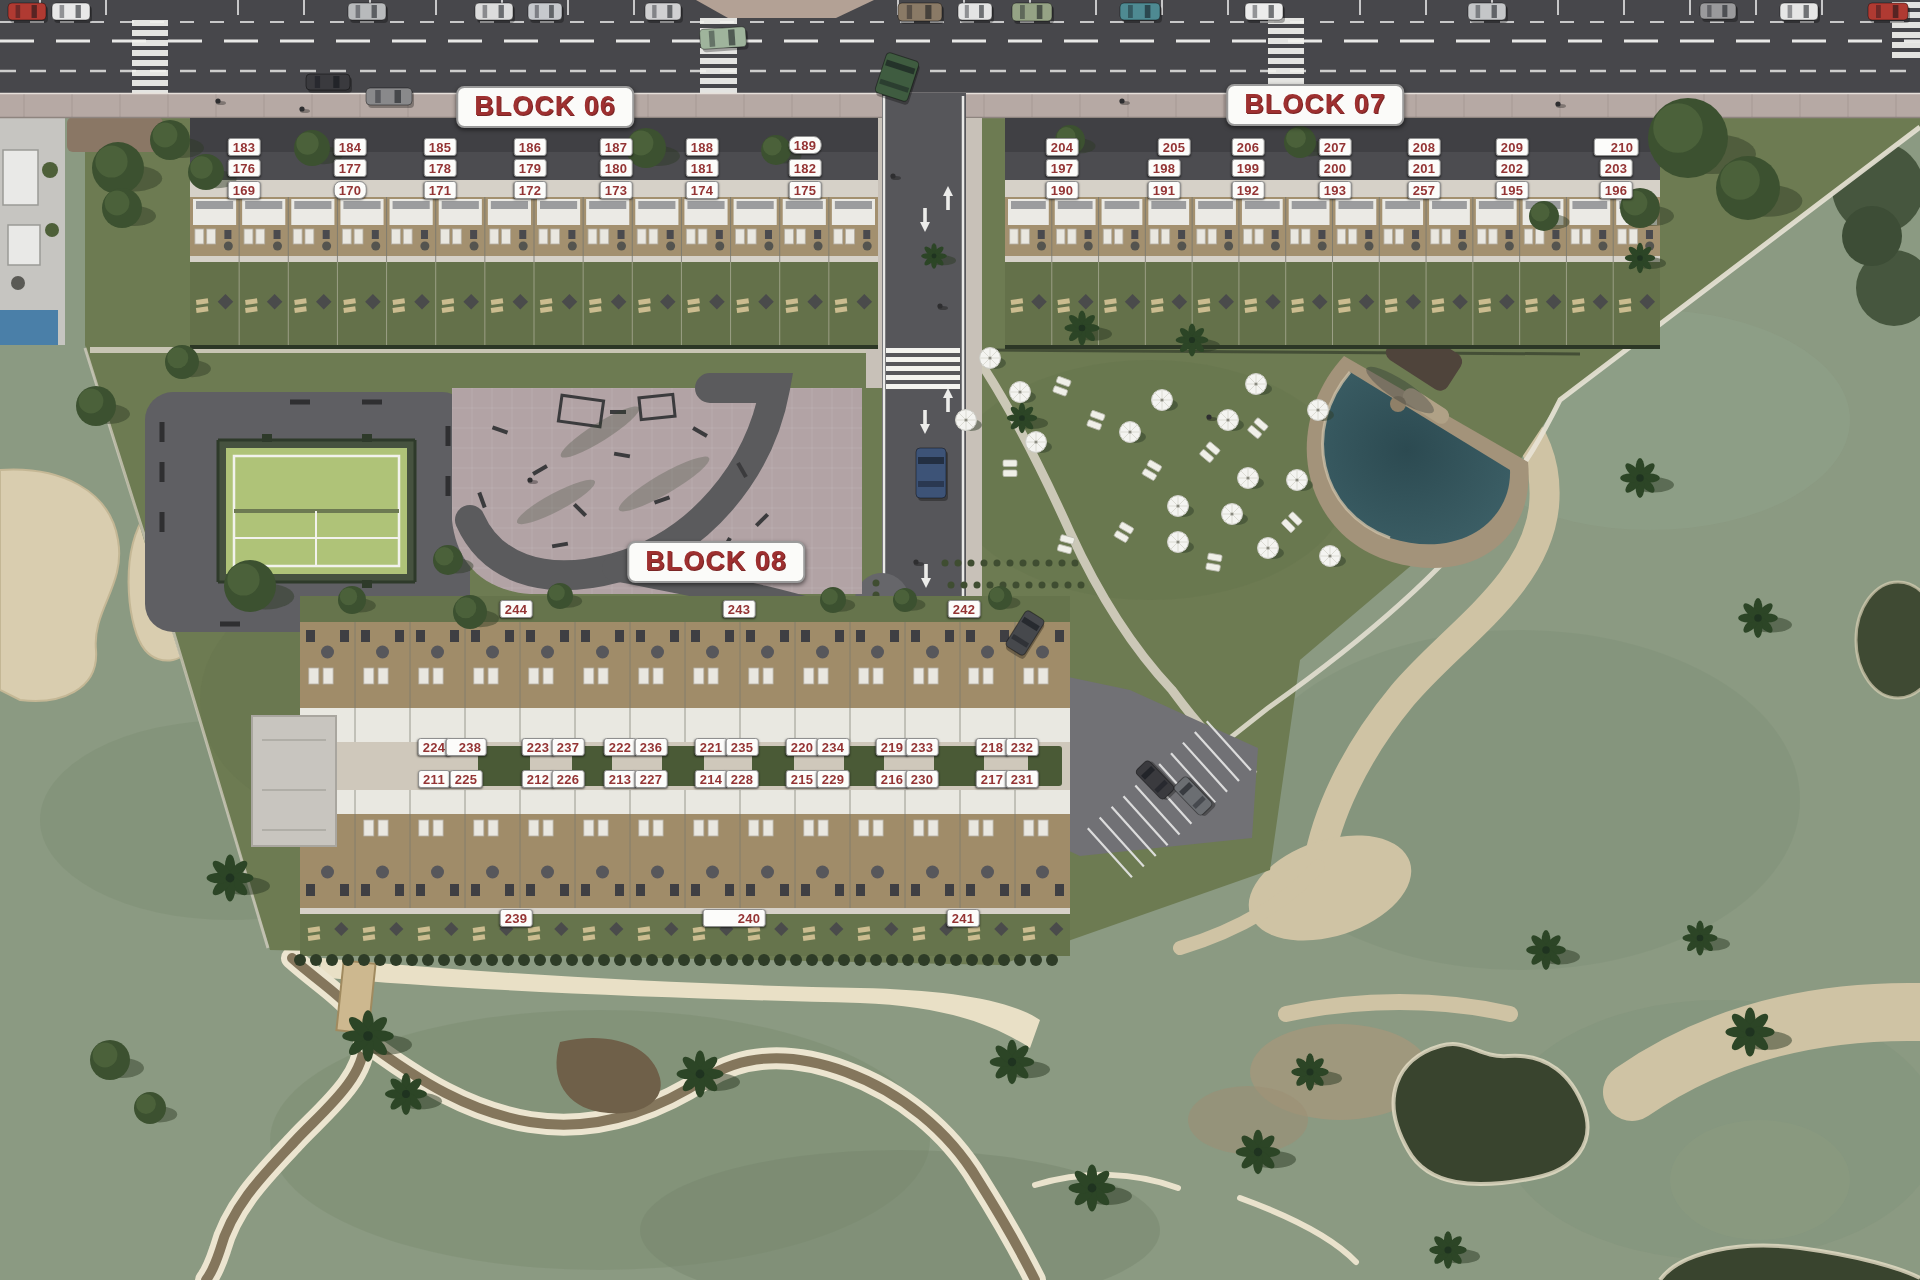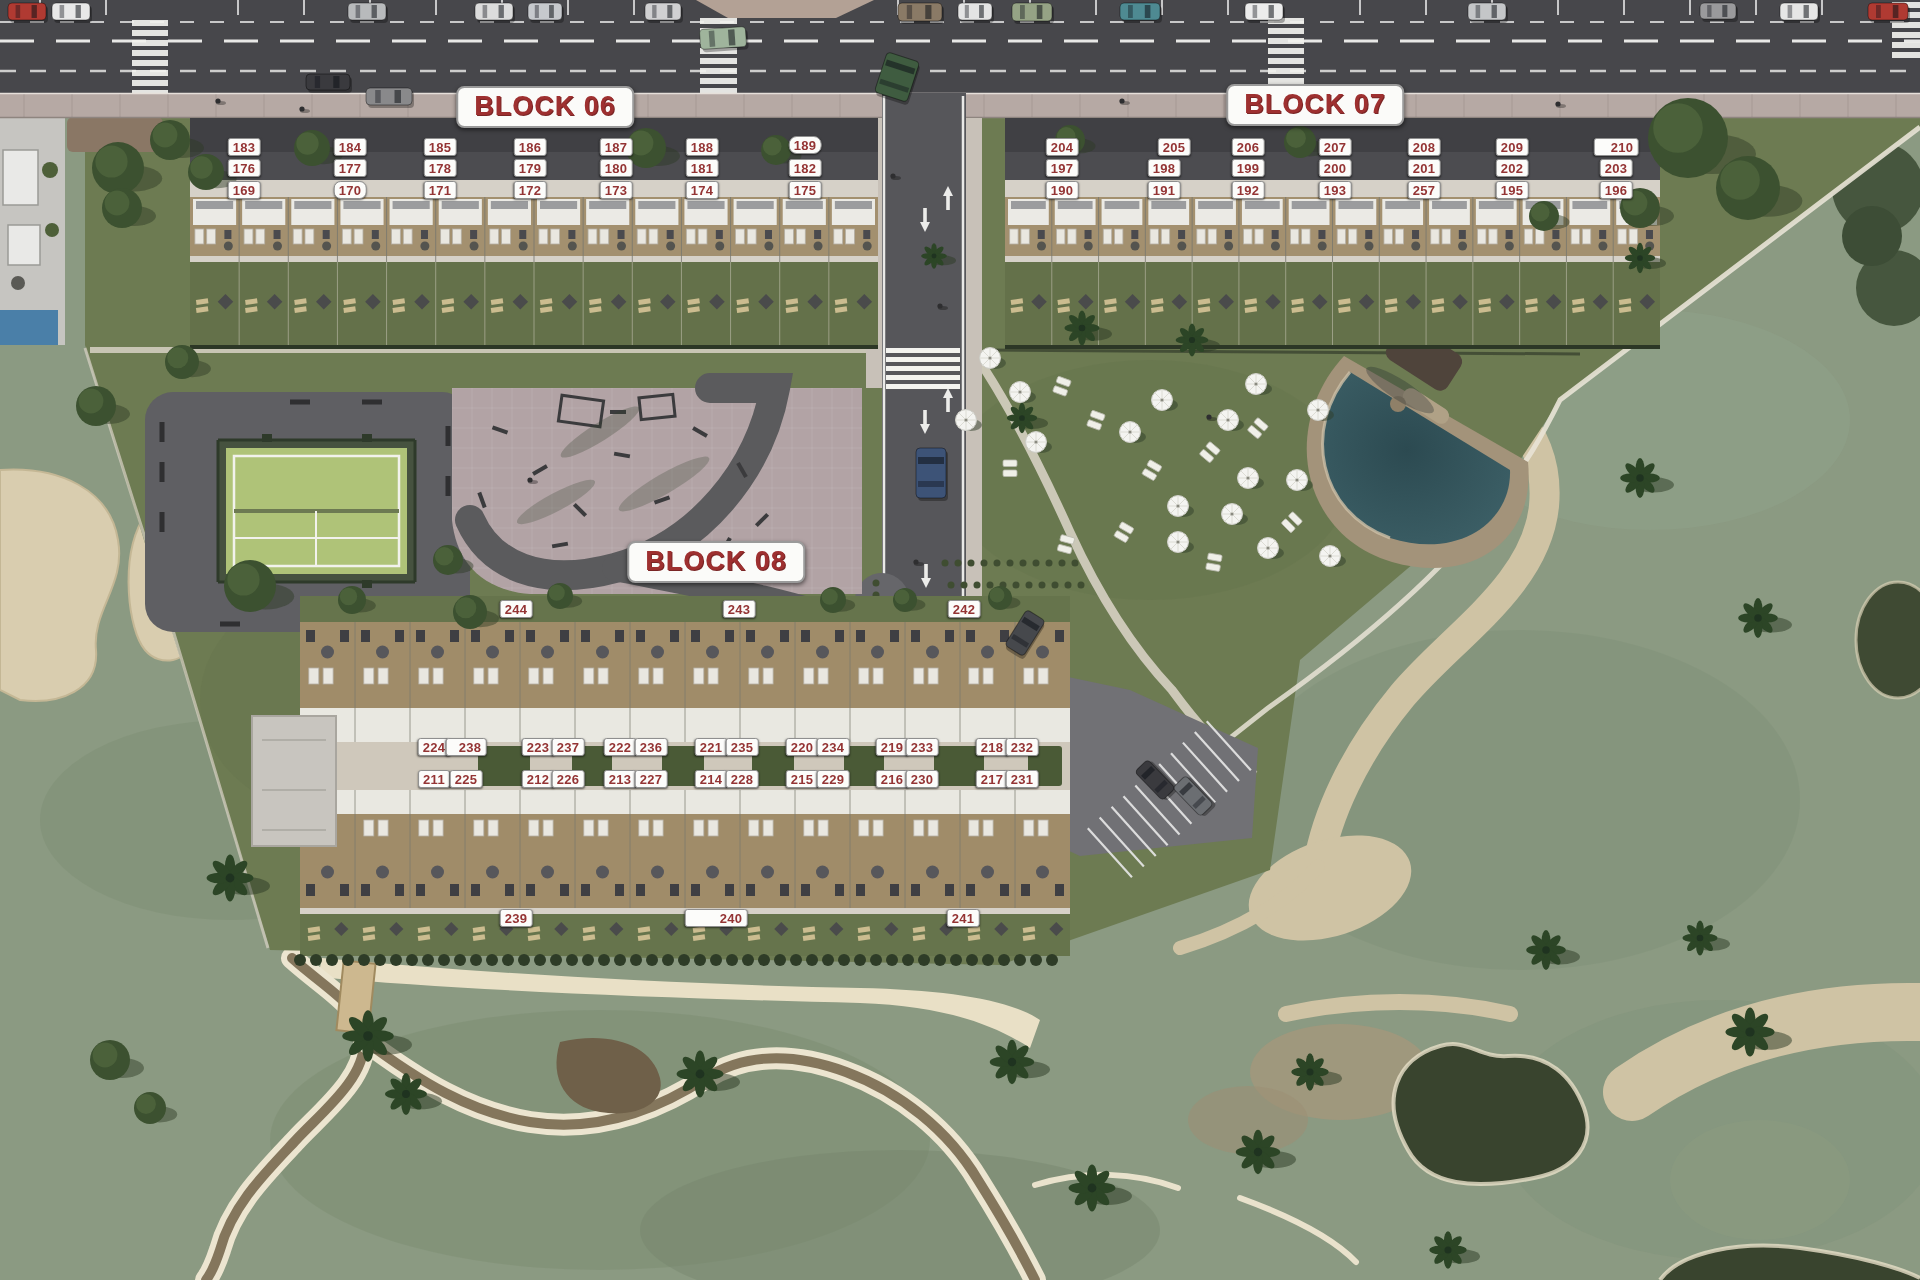--- a/index.html
+++ b/index.html
@@ -1801,17 +1801,17 @@
       <div class="unit" style="left: 651px; top: 779px;">227</div>
       <div class="unit" style="left: 711px; top: 779px;">214</div>
       <div class="unit" style="left: 742px; top: 779px;">228</div>
       <div class="unit" style="left: 802px; top: 779px;">215</div>
       <div class="unit" style="left: 833px; top: 779px;">229</div>
       <div class="unit" style="left: 892px; top: 779px;">216</div>
       <div class="unit" style="left: 922px; top: 779px;">230</div>
       <div class="unit" style="left: 992px; top: 779px;">217</div>
       <div class="unit" style="left: 1022px; top: 779px;">231</div>
       <div class="unit" style="left: 516px; top: 918px;">239</div>
-      <div class="unit" style="left: 716px; top: 918px; padding-left: 34px;">240</div>
+      <div class="unit" style="left: 734px; top: 918px; padding-left: 34px;">240</div>
       <div class="unit" style="left: 963px; top: 918px;">241</div>
       <div class="block-title" style="left: 716px; top: 562px;">BLOCK 08</div>
     </div>
 </div>
 
 </body></html>

